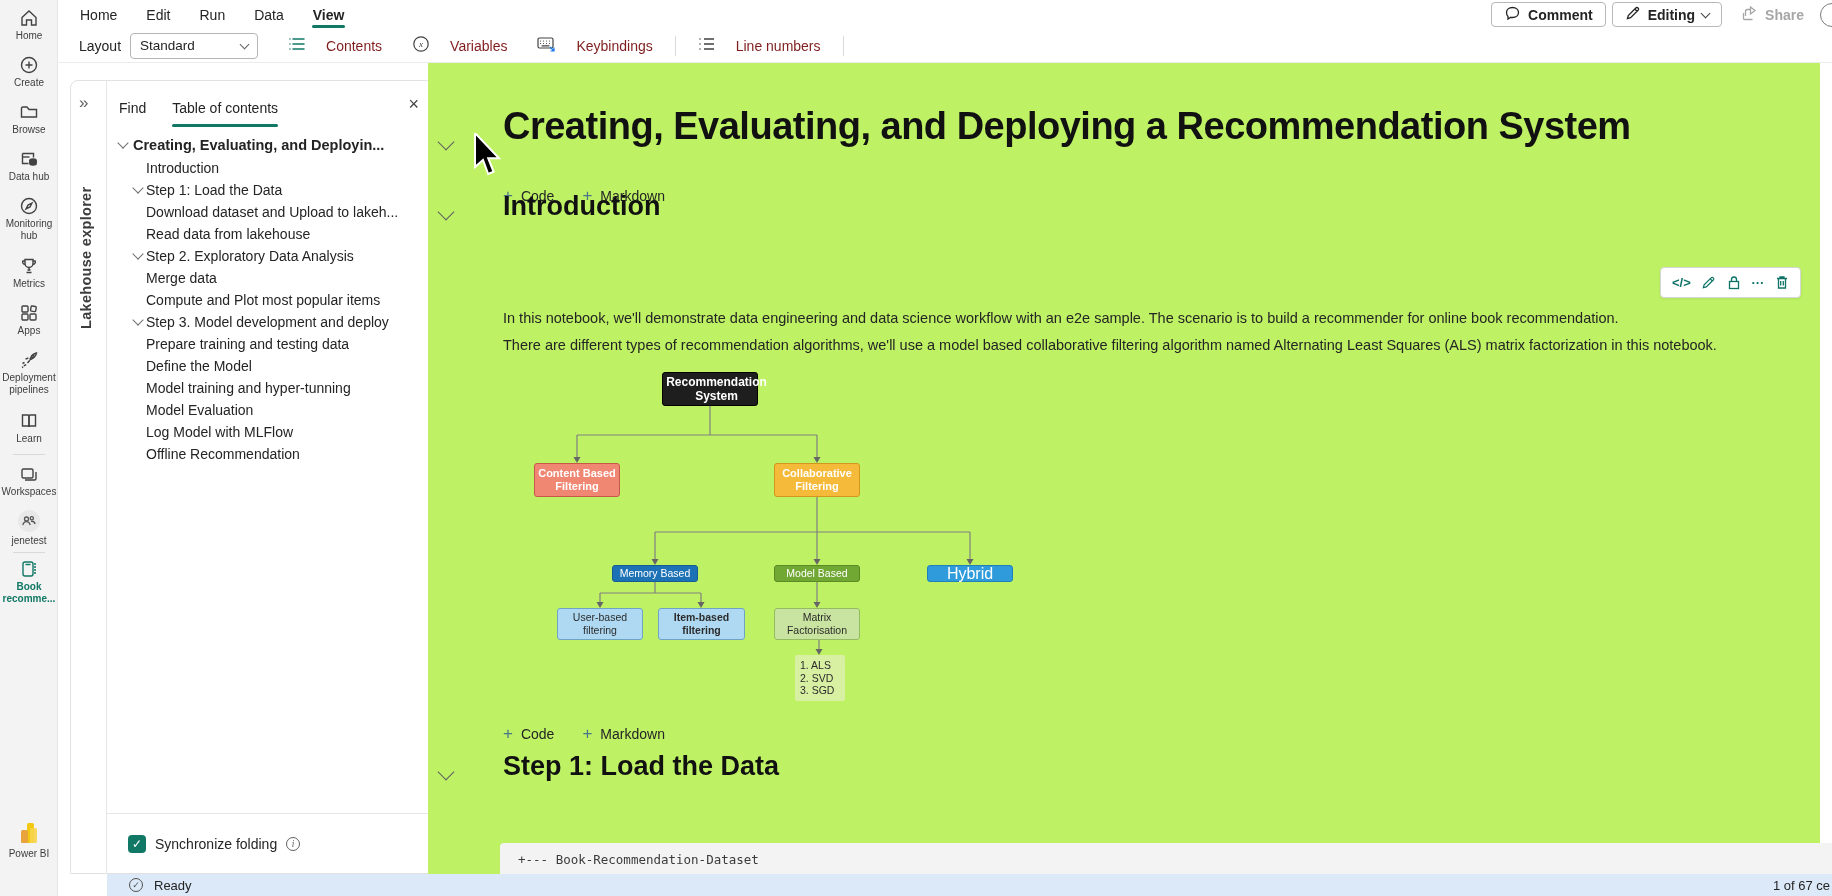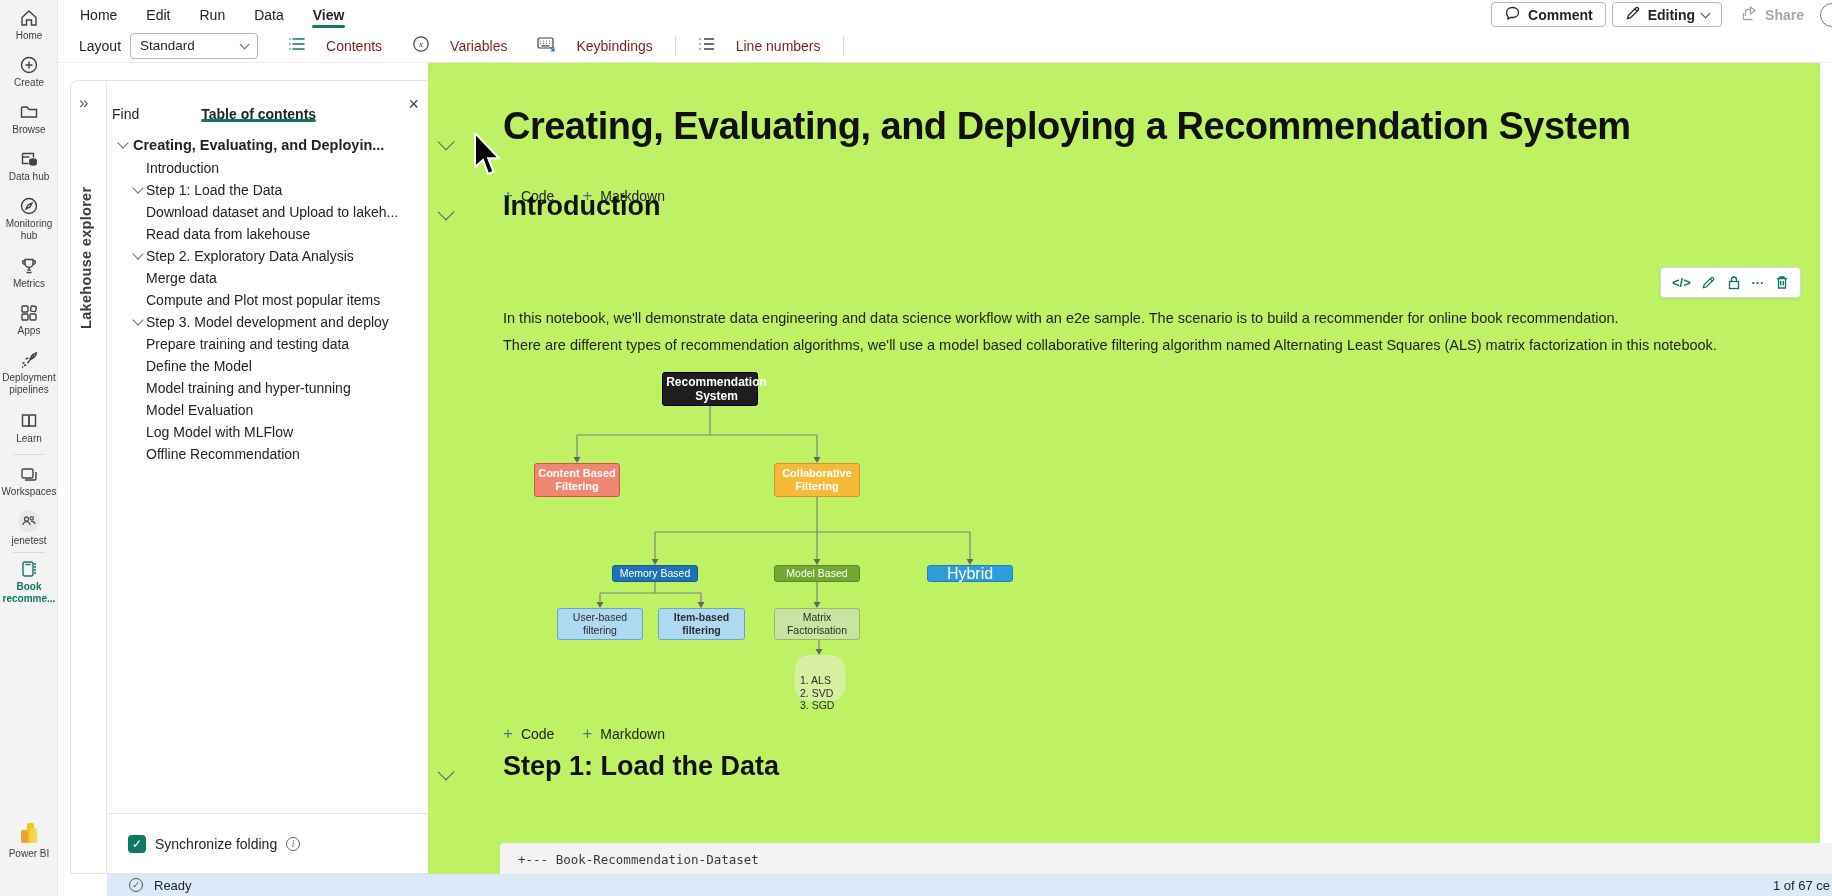--- a/index.html
+++ b/index.html
@@ -33,23 +33,23 @@
   .tb-select .chev-sm { border-color:#616161; }
   .tb-btn { display:flex; align-items:center; gap:20px; font-size:14px; color:#7f1d1d; margin-left:30px; cursor:pointer; }
   .tb-div { width:1px; height:20px; background:#d9d9d9; margin-left:22px; }
   .tb-btn.after-div { margin-left:22px; }
 
   
   #left-panel { position:absolute; left:70px; top:80px; width:363px; height:794px; background:#fff; border:1px solid #e1e1e1; border-radius:8px 8px 0 0; }
   #lake-strip { position:absolute; left:0; top:0; width:36px; height:793px; border-right:1px solid #e6e6e6; }
   #expand-icon { position:absolute; left:8px; top:12px; font-size:17px; color:#5f5f5f; cursor:pointer; }
   #lake-label { position:absolute; left:7px; top:38px; writing-mode:vertical-rl; transform:rotate(180deg); font-size:14.5px; font-weight:bold; color:#3d3d3d; letter-spacing:.3px; height:210px; }
-  #toc-tabs { position:absolute; left:24px; top:12px; width:326px; height:34px; display:flex; gap:26px; padding-left:17px;align-items:center; }
+  #toc-tabs { position:absolute; left:31px; top:12px; width:326px; height:34px; display:flex; gap:26px; padding-left:17px; }
   .toc-tab { font-size:14px; color:#242424; position:relative; padding-top:7px; cursor:pointer; }
-  .toc-tab.active { font-weight:bold;margin-left:36px; }
+  .toc-tab.active { font-weight:normal; }
   .toc-tab.active::after { content:""; position:absolute; left:0; right:0; bottom:0; height:3px; border-radius:2px; background:#117865; }
   #toc-close { position:absolute; right:13px; top:15px; font-size:18px; color:#424242; line-height:16px; cursor:pointer; }
   #toc-tree { position:absolute; left:36px; top:52px; width:326px; }
   .tree-row { height:22px; display:flex; align-items:center; font-size:14px; color:#242424; white-space:nowrap; overflow:hidden; cursor:pointer; }
   .tree-row .chev { width:8px; height:8px; border-right:1.4px solid #707070; border-bottom:1.4px solid #707070; transform:rotate(45deg); margin-top:-4px; flex:none; }
   .tree-row.root { font-weight:bold; font-size:14.5px; height:24px; }
   .tree-row.root .chev-box { width:26px; padding-left:12px; }
   .chev-box { width:26px; padding-left:14px; flex:none; display:flex; }
   .chev-spacer { width:26px; flex:none; }
   .tree-row.root { padding-left:0; }
@@ -96,21 +96,21 @@
   .n-root   { left:222px; top:7px;  width:96px; height:34px; font-size:12px;padding-left:16px; }
   .n-content{ left:94px;  top:98px; width:86px; height:34px; }
   .n-collab { left:334px; top:98px; width:86px; height:34px; }
   .n-memory { left:172px; top:200px; width:86px; height:17px; font-weight:normal; font-size:10.5px; }
   .n-model  { left:334px; top:200px; width:86px; height:17px; font-weight:normal; font-size:10.5px; }
   .n-hybrid { left:487px; top:200px; width:86px; height:17px; font-weight:normal; font-size:16px; }
   .n-user   { left:117px; top:243px; width:86px; height:32px; font-weight:normal; font-size:10.5px; }
   .n-item   { left:218px; top:243px; width:87px; height:32px; font-weight:bold; font-size:10.5px; }
   .n-matrix { left:334px; top:243px; width:86px; height:32px; font-weight:normal; font-size:10.5px; }
   .n-als    { left:355px; top:290px; width:50px; height:46px; font-weight:normal; font-size:10.5px;
-              white-space:pre-line; display:block; text-align:left; padding:19px 5px; border-radius:14px; }
+              white-space:pre-line; display:block; text-align:left; padding:4px 5px; border-radius:2px; }
   #connectors { position:absolute; left:0; top:0; }
 
   
   #cursor { position:absolute; left:473px; top:133px; }
 </style>
 </head>
 <body>
 
 <div id="nav-rail">
   <div class="rail-item" style="top:8px">

